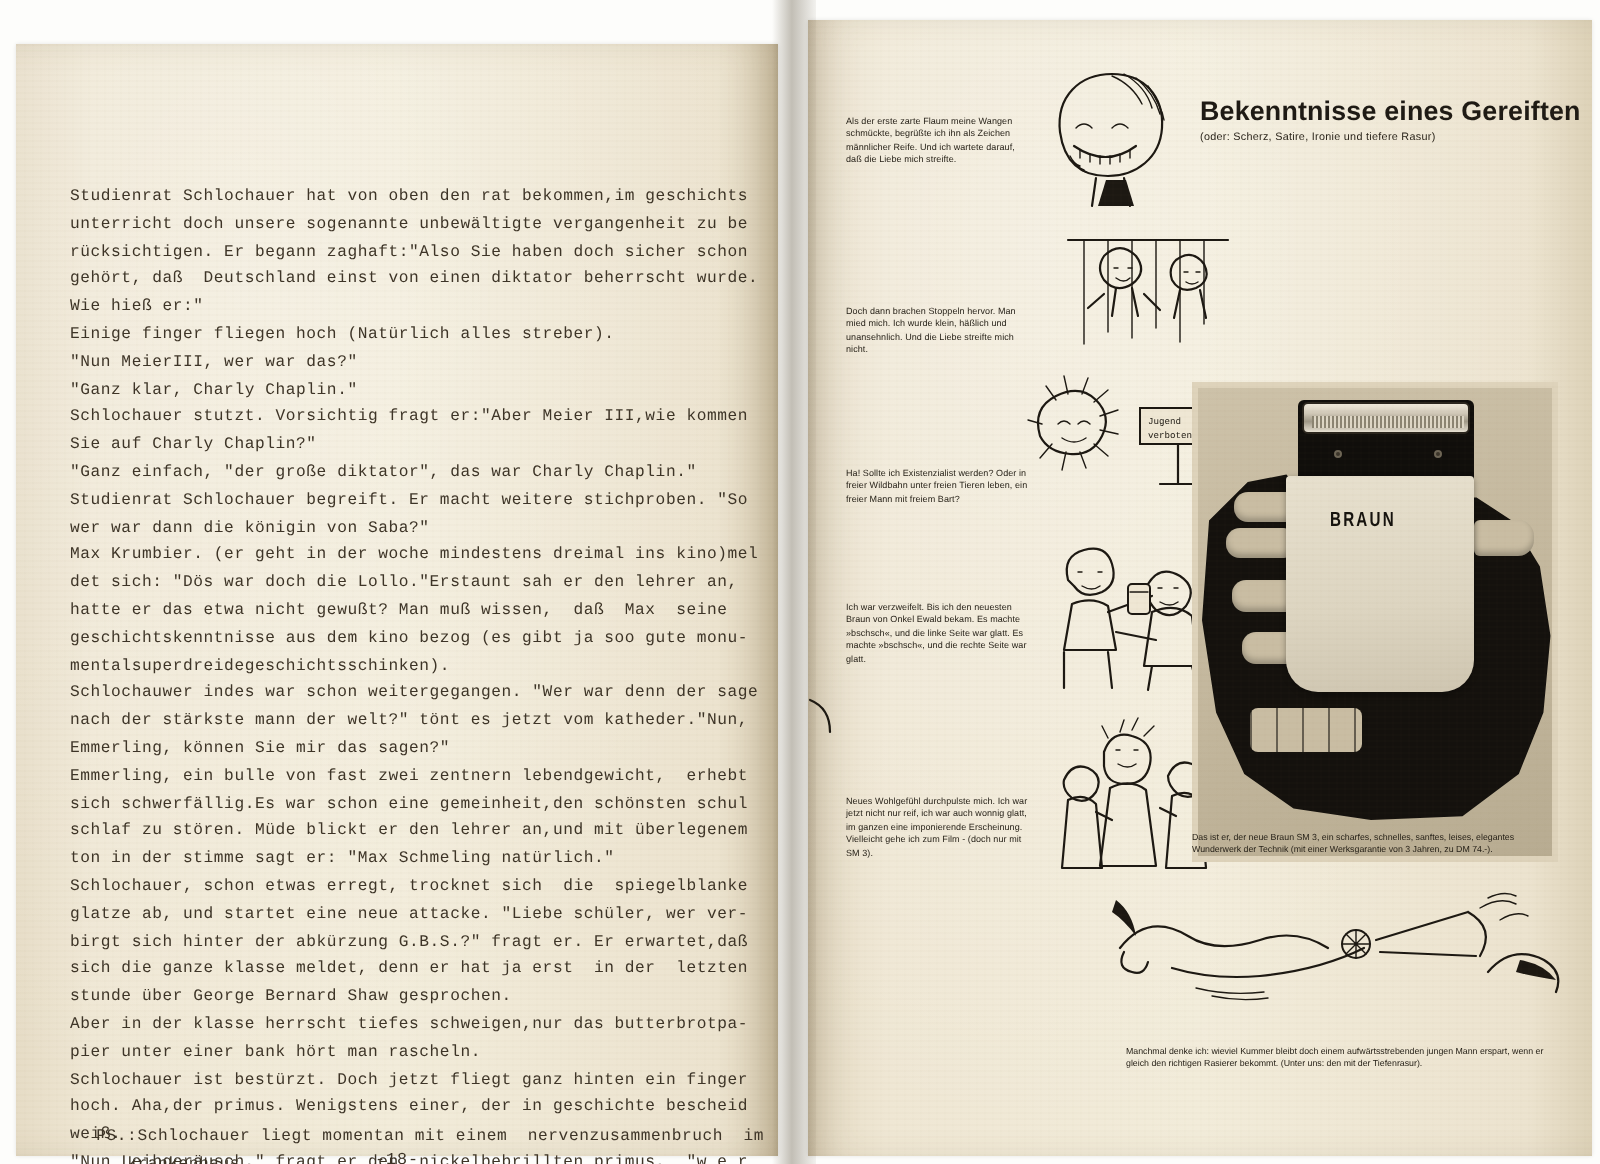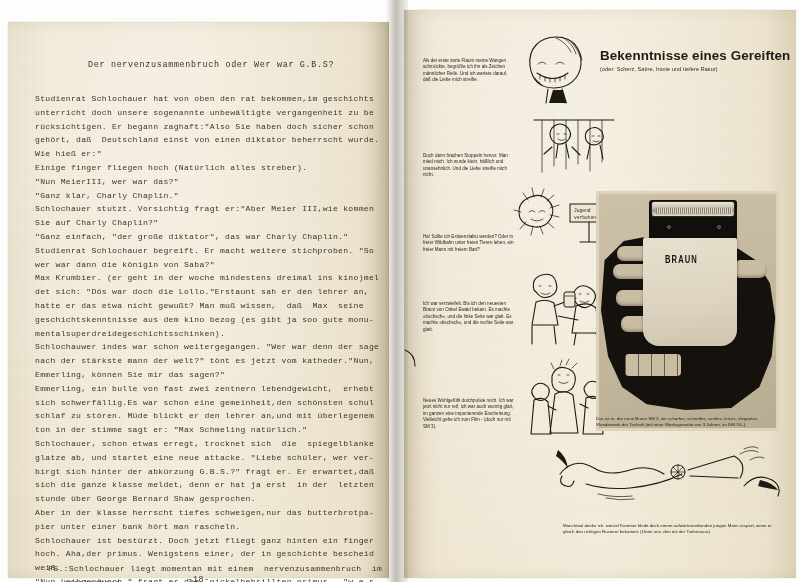--- a/index.html
+++ b/index.html
@@ -195,21 +195,20 @@
   .fl { fill: #1c1812; }
   .sign-txt { font-family: "Liberation Mono", monospace; font-size: 4.6px; fill: #1c1812; }
 </style>
 </head>
 <body>
 
 <div id="scan">
   <div class="backdrop"></div>
 
   <div class="page page-left">
-    <div class="tw-title">Der nervenzusammenbruch oder Wer war G.B.S?</div>
     <div class="tw-body">Studienrat Schlochauer hat von oben den rat bekommen,im geschichts
 unterricht doch unsere sogenannte unbewältigte vergangenheit zu be
 rücksichtigen. Er begann zaghaft:"Also Sie haben doch sicher schon
 gehört, daß  Deutschland einst von einen diktator beherrscht wurde.
 Wie hieß er:"
 Einige finger fliegen hoch (Natürlich alles streber).
 "Nun MeierIII, wer war das?"
 "Ganz klar, Charly Chaplin."
 Schlochauer stutzt. Vorsichtig fragt er:"Aber Meier III,wie kommen
 Sie auf Charly Chaplin?"

